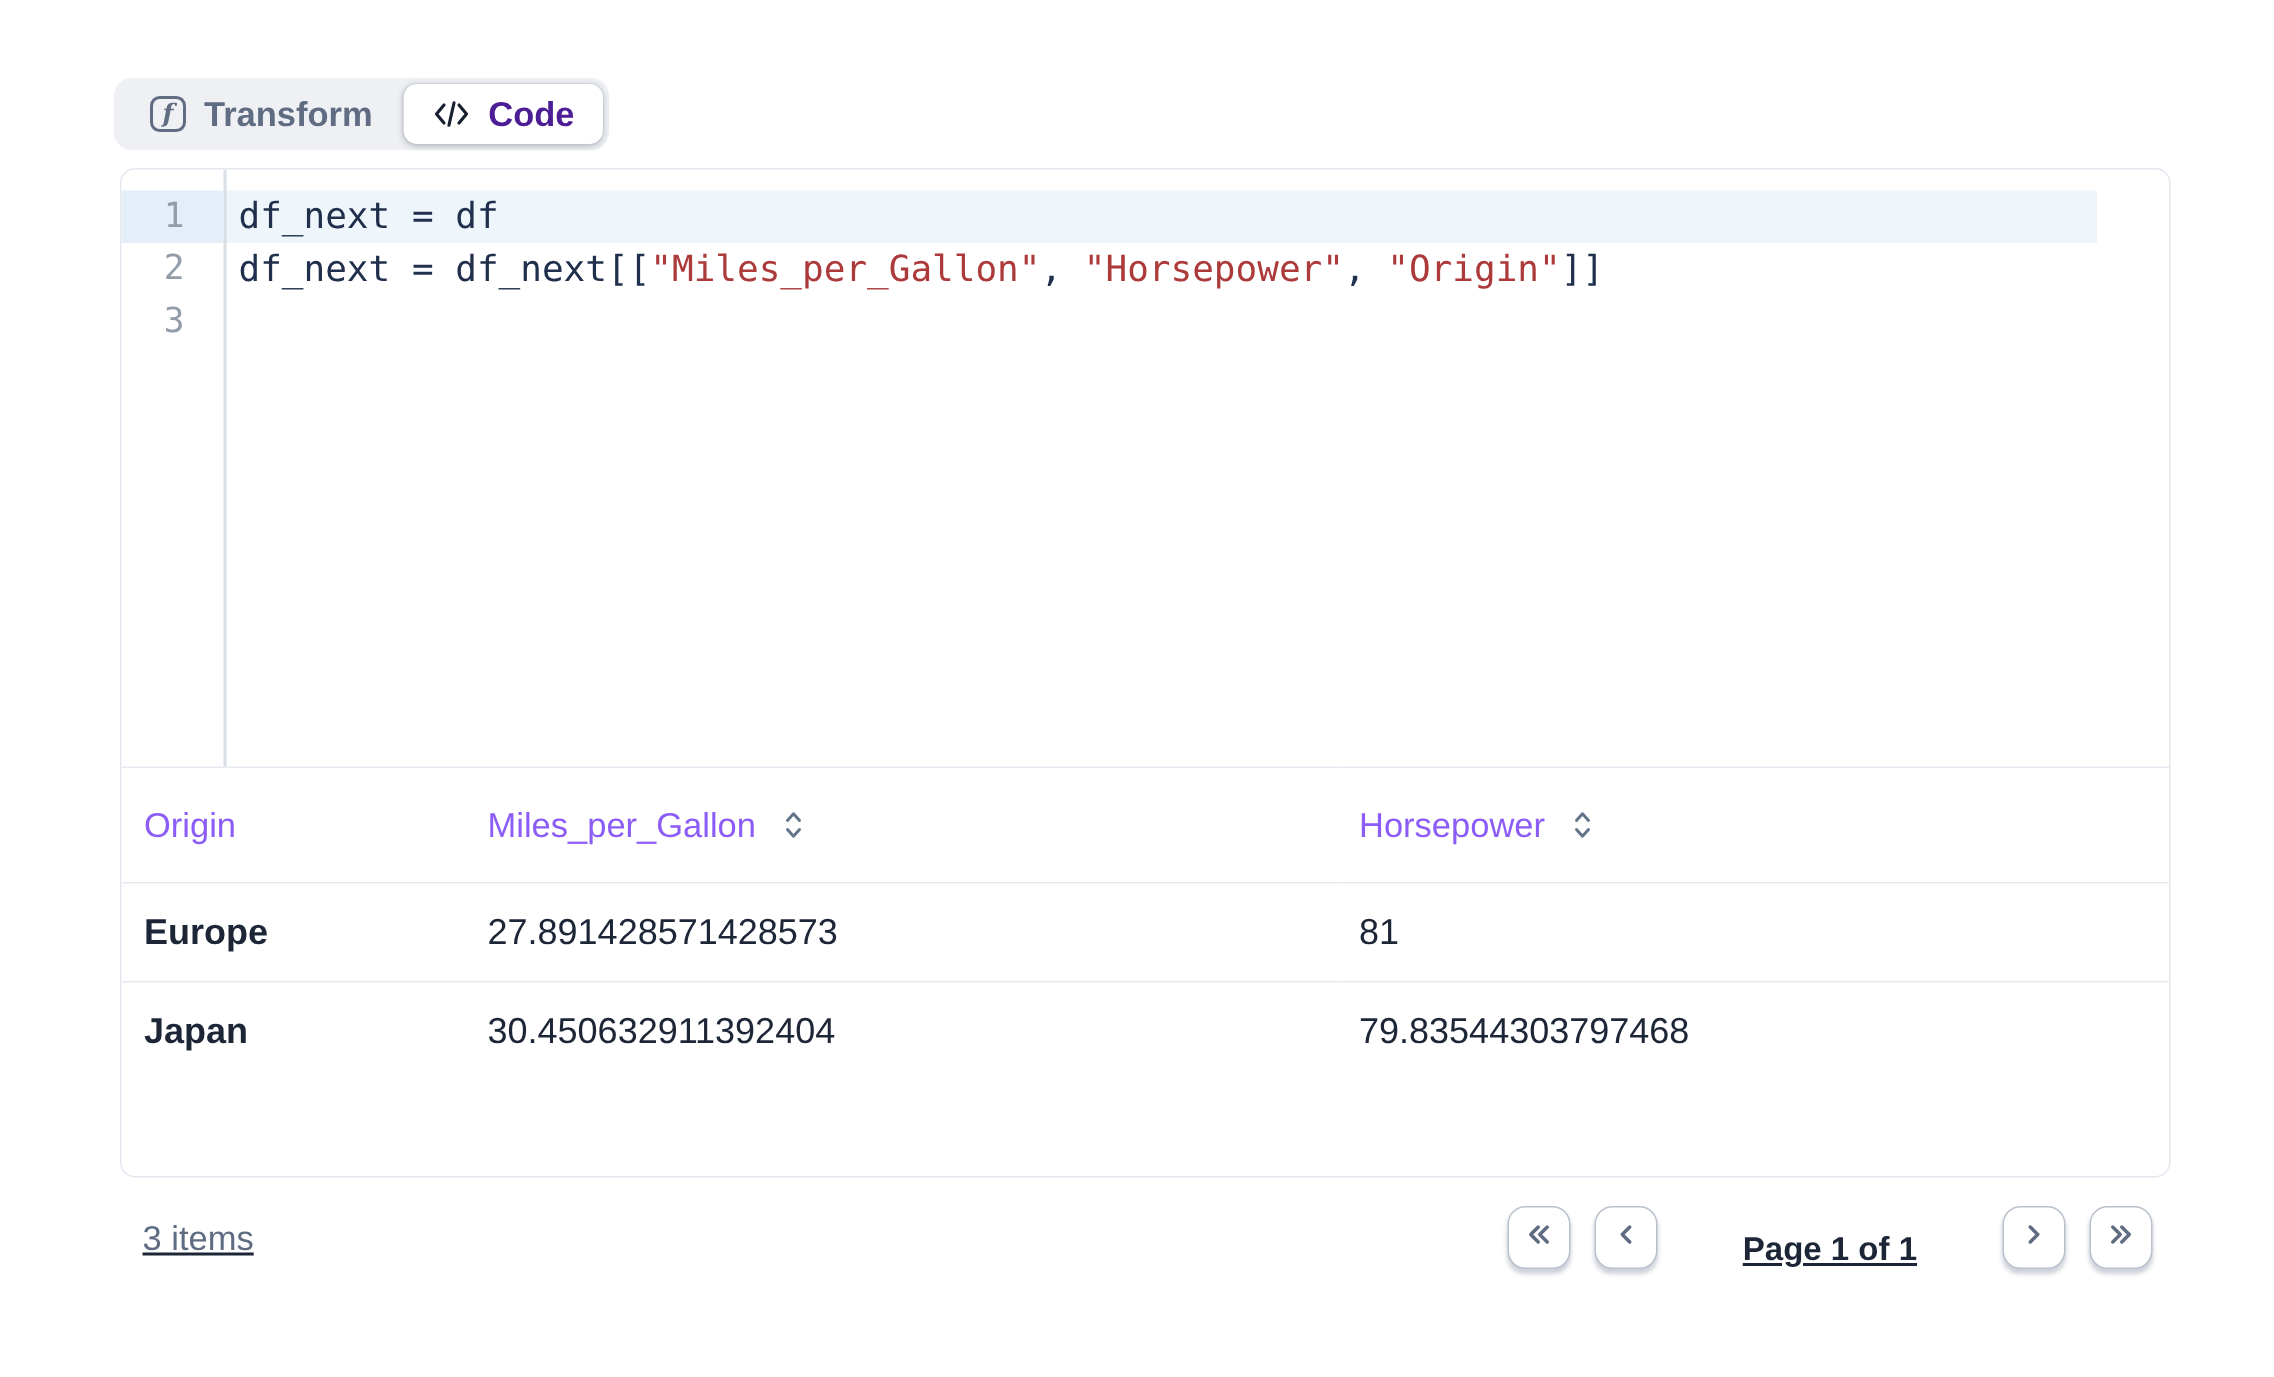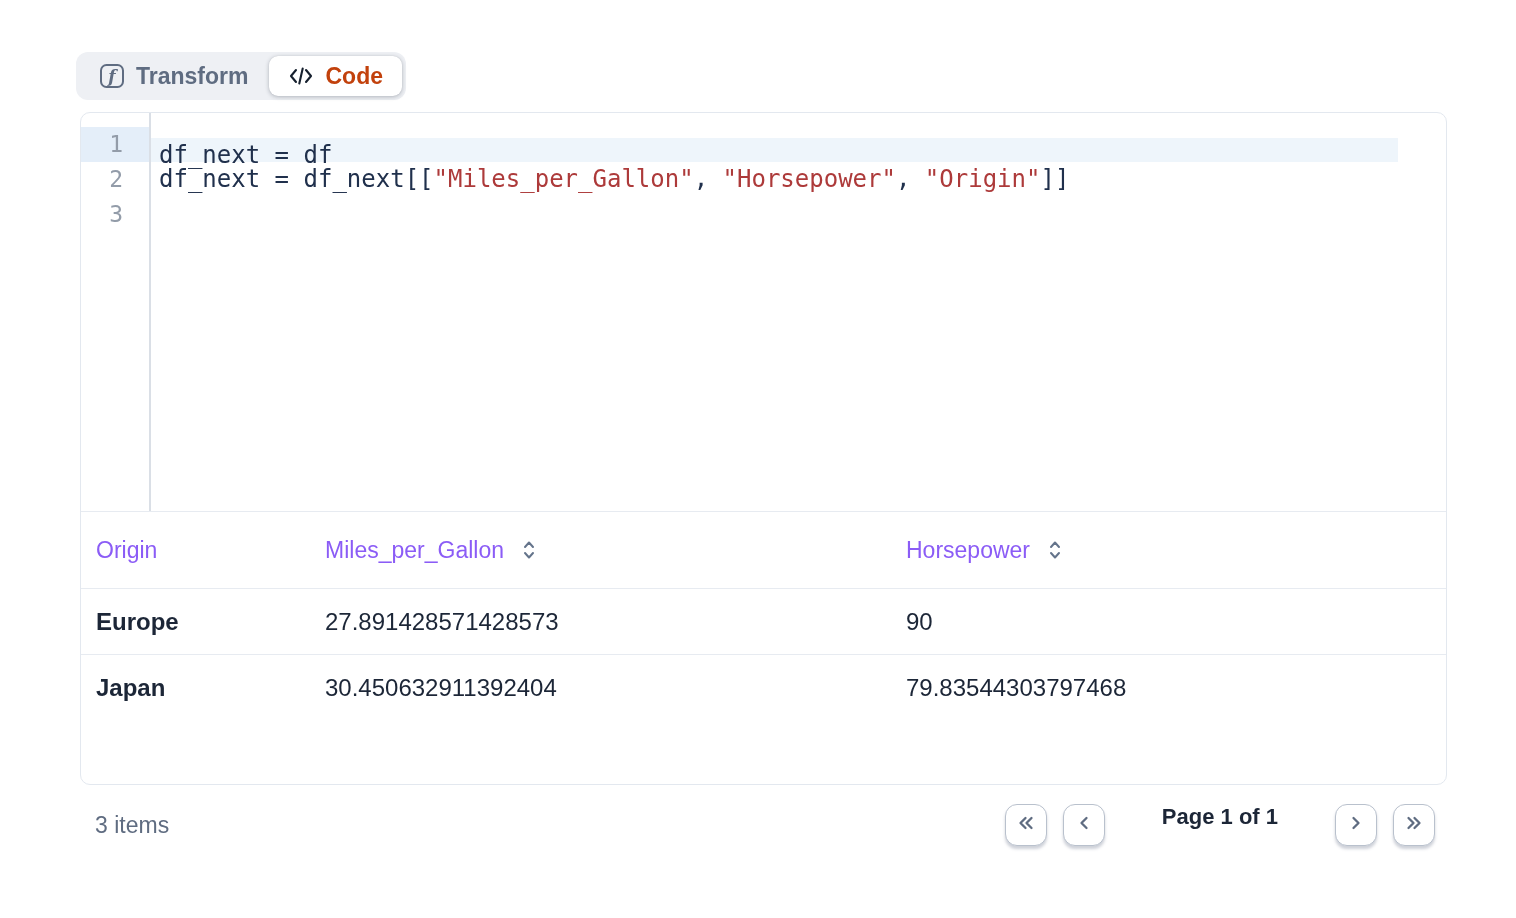--- a/index.html
+++ b/index.html
@@ -14,21 +14,21 @@
     position:absolute; left:76px; top:52px; height:48px;
     background:#eef0f4; border-radius:12px;
     display:flex; align-items:center; padding:0 4px; gap:2px;
   }
   .tab {
     display:flex; align-items:center; gap:11px; height:40px; padding:0 19px;
     border-radius:9px; font-size:23px; font-weight:600; color:#5f6c81; cursor:pointer;
     white-space:nowrap;
   }
   .tab.active {
-    background:#ffffff; color:#c2410c;
+    background:#ffffff; color:#4c1d95;
     box-shadow:0 1px 4px rgba(22,32,50,.28), 0 0 1px rgba(22,32,50,.15);
   }
   .tab .icon { display:flex; align-items:center; }
 
   
   .panel {
     position:absolute; left:80px; top:112px; width:1367px; height:673px;
     border:1.5px solid #e3e8ef; border-radius:10px; overflow:hidden; background:#fff;
   }
 
@@ -44,21 +44,20 @@
   .code-line .num {
     width:68px; flex:0 0 68px; text-align:right; padding-right:26px;
     color:#939ca9; font-size:23px;
   }
   .code-line .src { padding-left:10px; color:#20304c; }
   .code-line.active .num { background:#e4eef9; color:#7e8price:none; }
   .code-line.active .num { background:#e4eef9; }
   .code-line.active .src {
     flex:1 1 auto;
     background:linear-gradient(to right, #eef5fb 0, #eef5fb calc(100% - 48px), rgba(0,0,0,0) calc(100% - 48px));
-    margin-top:11px;
   }
   .tok-string { color:#ad3a3a; }
   .tok-plain { color:#20304c; }
 
   
   table { width:100%; border-collapse:collapse; table-layout:fixed; }
   col.c1 { width:229px; } col.c2 { width:581px; }
   thead th {
     height:77px; text-align:left; font-weight:400; font-size:23px; color:#8b5cf6;
     padding:0 0 0 15px; border-top:1.5px solid #e7ebf1; vertical-align:middle;
@@ -69,23 +68,24 @@
     height:66px; font-size:24px; color:#1c2637; padding:0 0 0 15px;
     border-top:1.5px solid #e7ebf1; vertical-align:middle;
   }
   tbody td.row-label { font-weight:700; }
 
   
   .footer {
     position:absolute; left:80px; top:802px; width:1367px; height:46px;
     display:flex; align-items:center; justify-content:space-between;
     padding:0 12px 0 15px;
+    text-decoration:underline;
   }
   .items-count { font-size:23px; color:#5f6c81; }
-  .pager { display:flex; align-items:flex-start; gap:16px; }
+  .pager { display:flex; align-items:flex-end; gap:16px; }
   .pg-btn {
     width:42px; height:42px; border-radius:12px; border:1.5px solid #b9c1cd;
     background:#ffffff; display:flex; align-items:center; justify-content:center;
     box-shadow:0 3px 3px rgba(125,135,155,.38); cursor:pointer;
   }
   .page-label { font-size:22px; font-weight:600; color:#1c2637; margin:0 41px; white-space:nowrap; }
 </style>
 </head>
 <body>
 
@@ -158,21 +158,21 @@
                 </svg>
               </span>
             </span>
           </th>
         </tr>
       </thead>
       <tbody>
           <tr>
             <td class="row-label">Europe</td>
             <td>27.891428571428573</td>
-            <td>90</td>
+            <td>81</td>
           </tr>
           <tr>
             <td class="row-label">Japan</td>
             <td>30.450632911392404</td>
             <td>79.83544303797468</td>
           </tr>
         </tbody>
     </table>
   </div>
 

